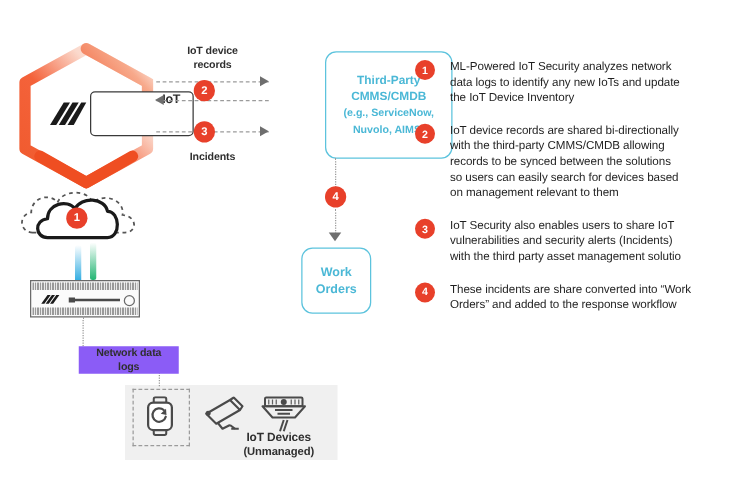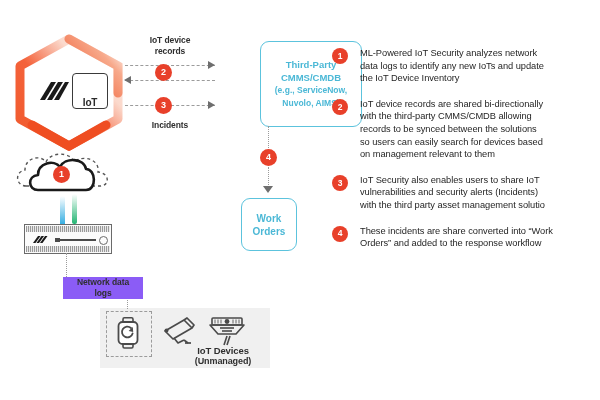--- a/index.html
+++ b/index.html
@@ -22,23 +22,24 @@
 
   
   .hex-wrap{left:8px;top:33px;width:122px;height:118px;}
   .hex-logo{
     position:absolute;left:30px;top:47px;width:32px;height:26px;
   }
   .iot-chip{
     position:absolute;left:64px;top:40px;width:34px;height:34px;
     border:1.6px solid #3a3a3a;border-radius:4px;
     background:#fff;
-    display:flex;align-items:flex-end;justify-content:center;
+    display:flex;align-items:flex-start;justify-content:center;
     font-size:10px;font-weight:bold;color:#2b2b2b;
     letter-spacing:-0.2px;
+    padding-left:47px;
   }
   .iot-chip-inner{
     position:absolute;left:67px;top:43px;width:28px;height:28px;
     border:1.2px dotted #8a8a8a;border-radius:2px;
   }
 
   
   .lbl{
     font-size:8.5px;font-weight:bold;color:#2f2f2f;
     text-align:center;line-height:11px;letter-spacing:-0.1px;

